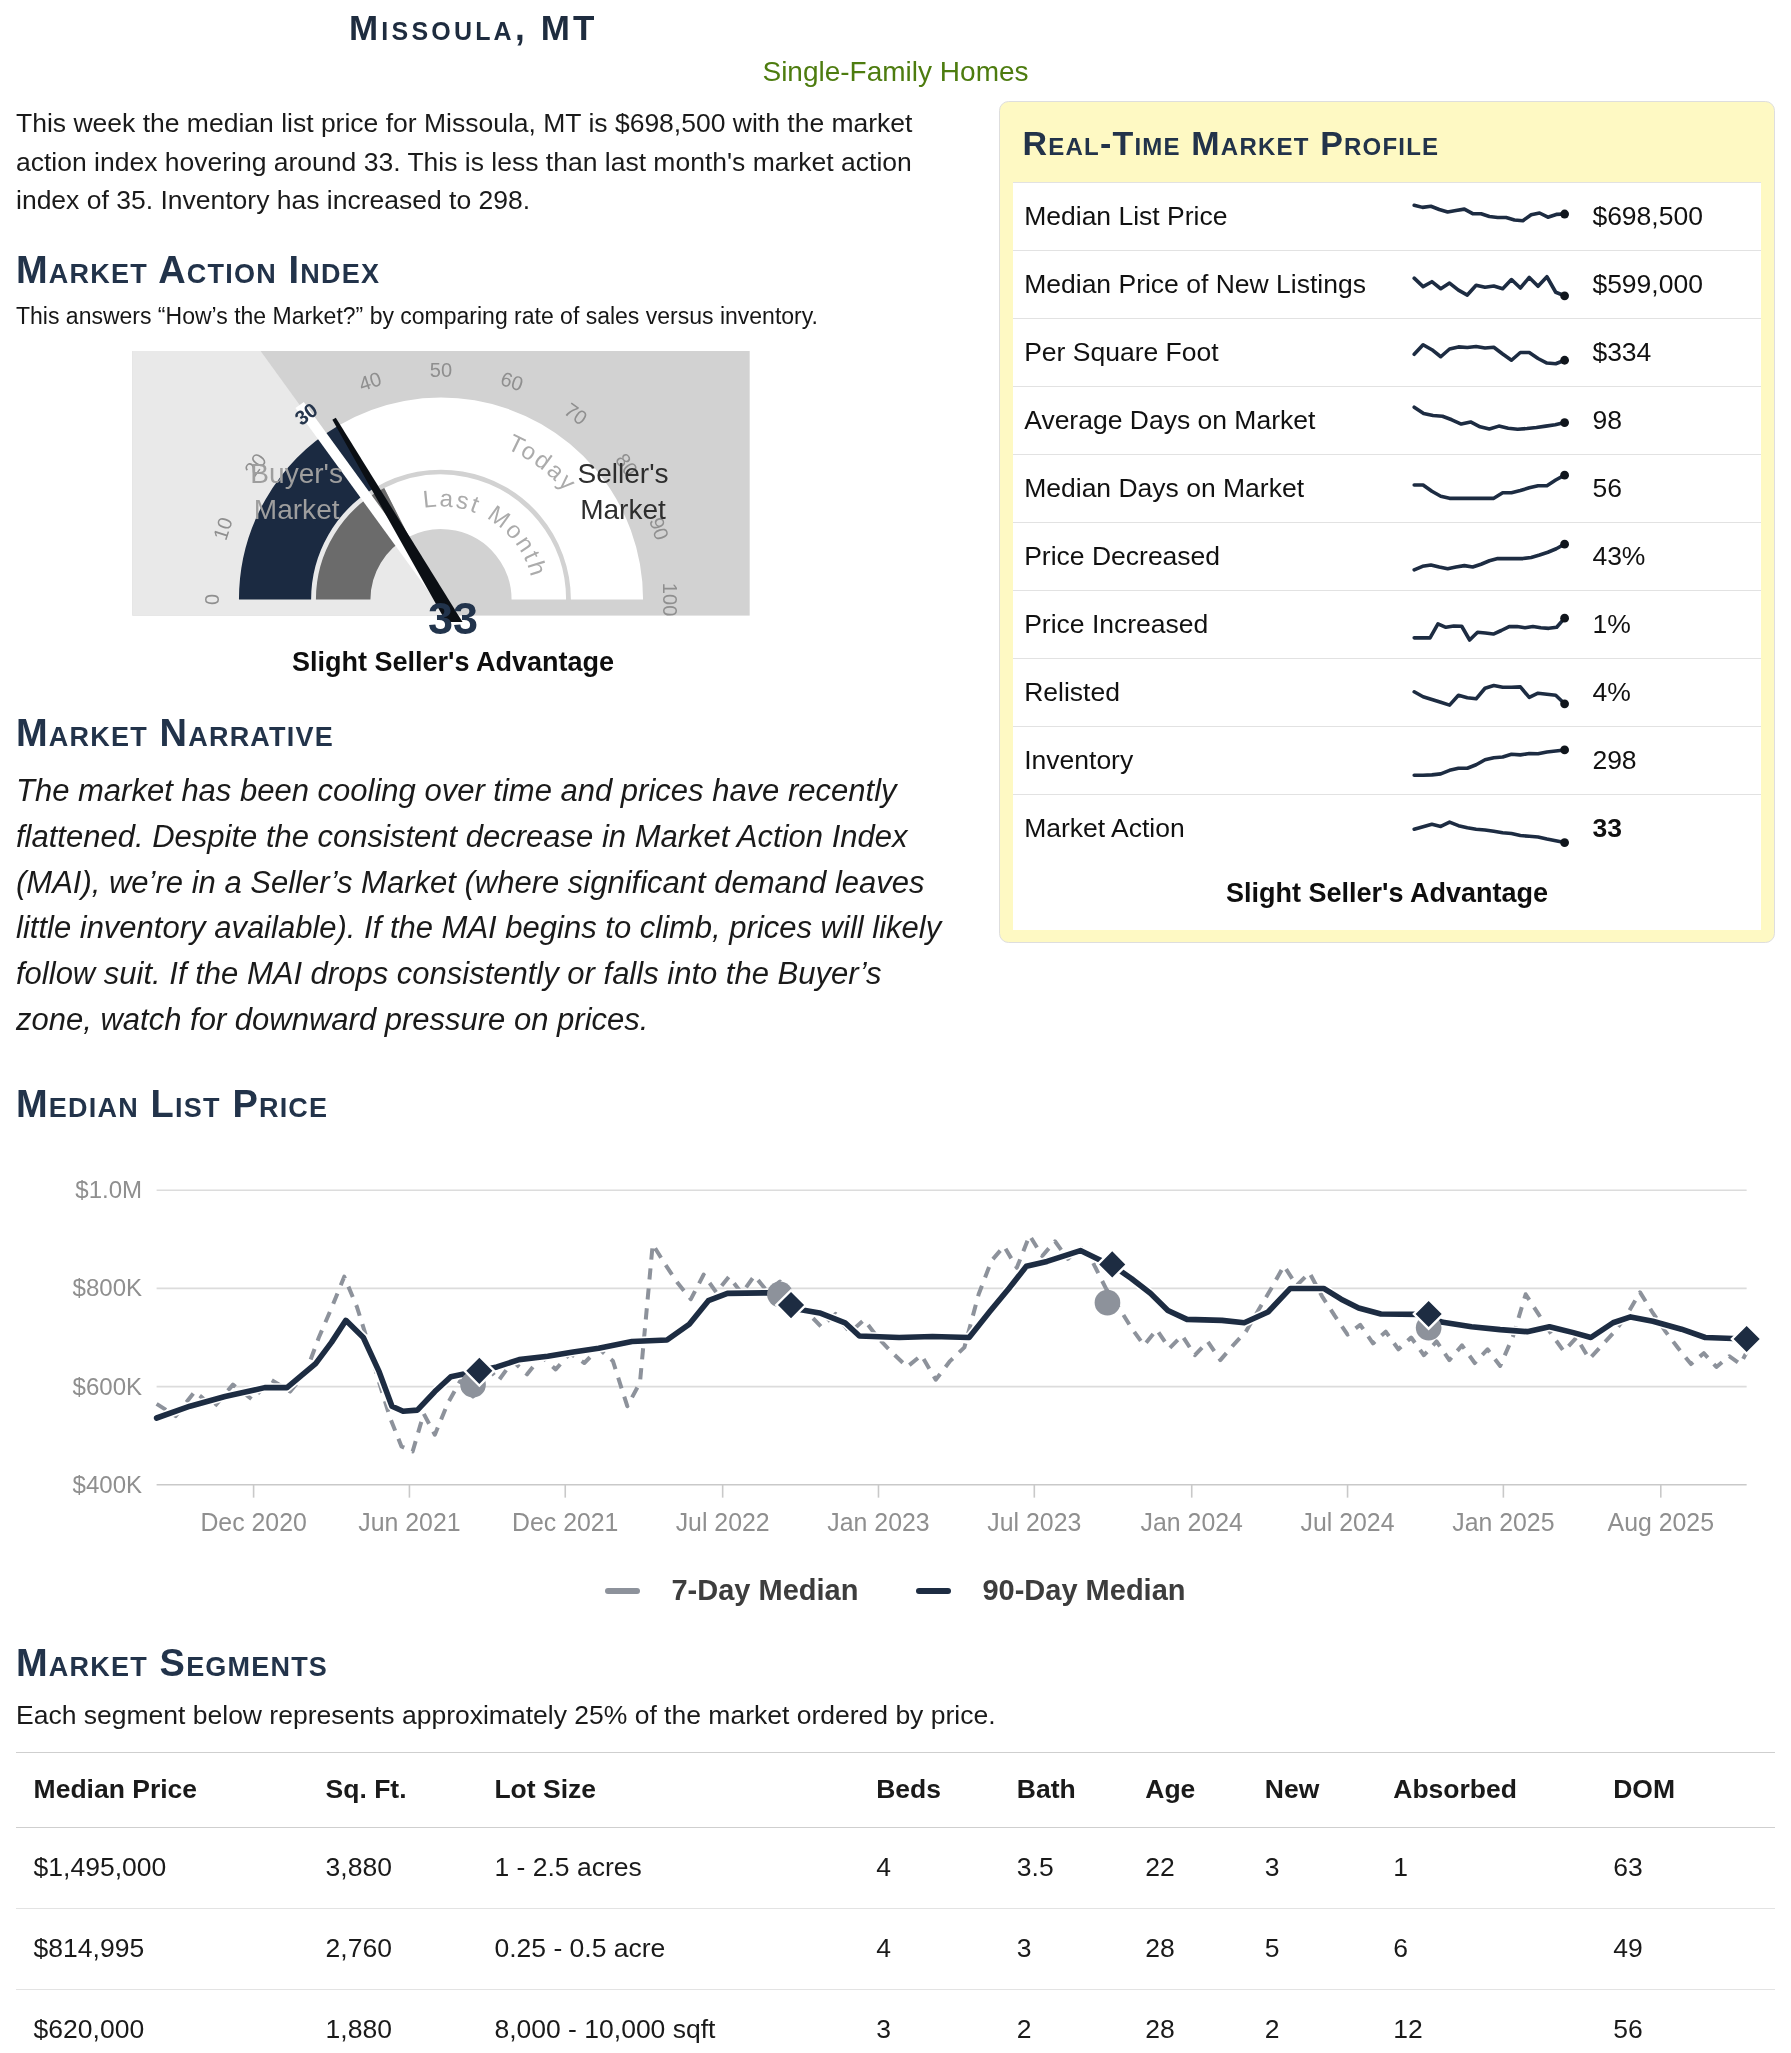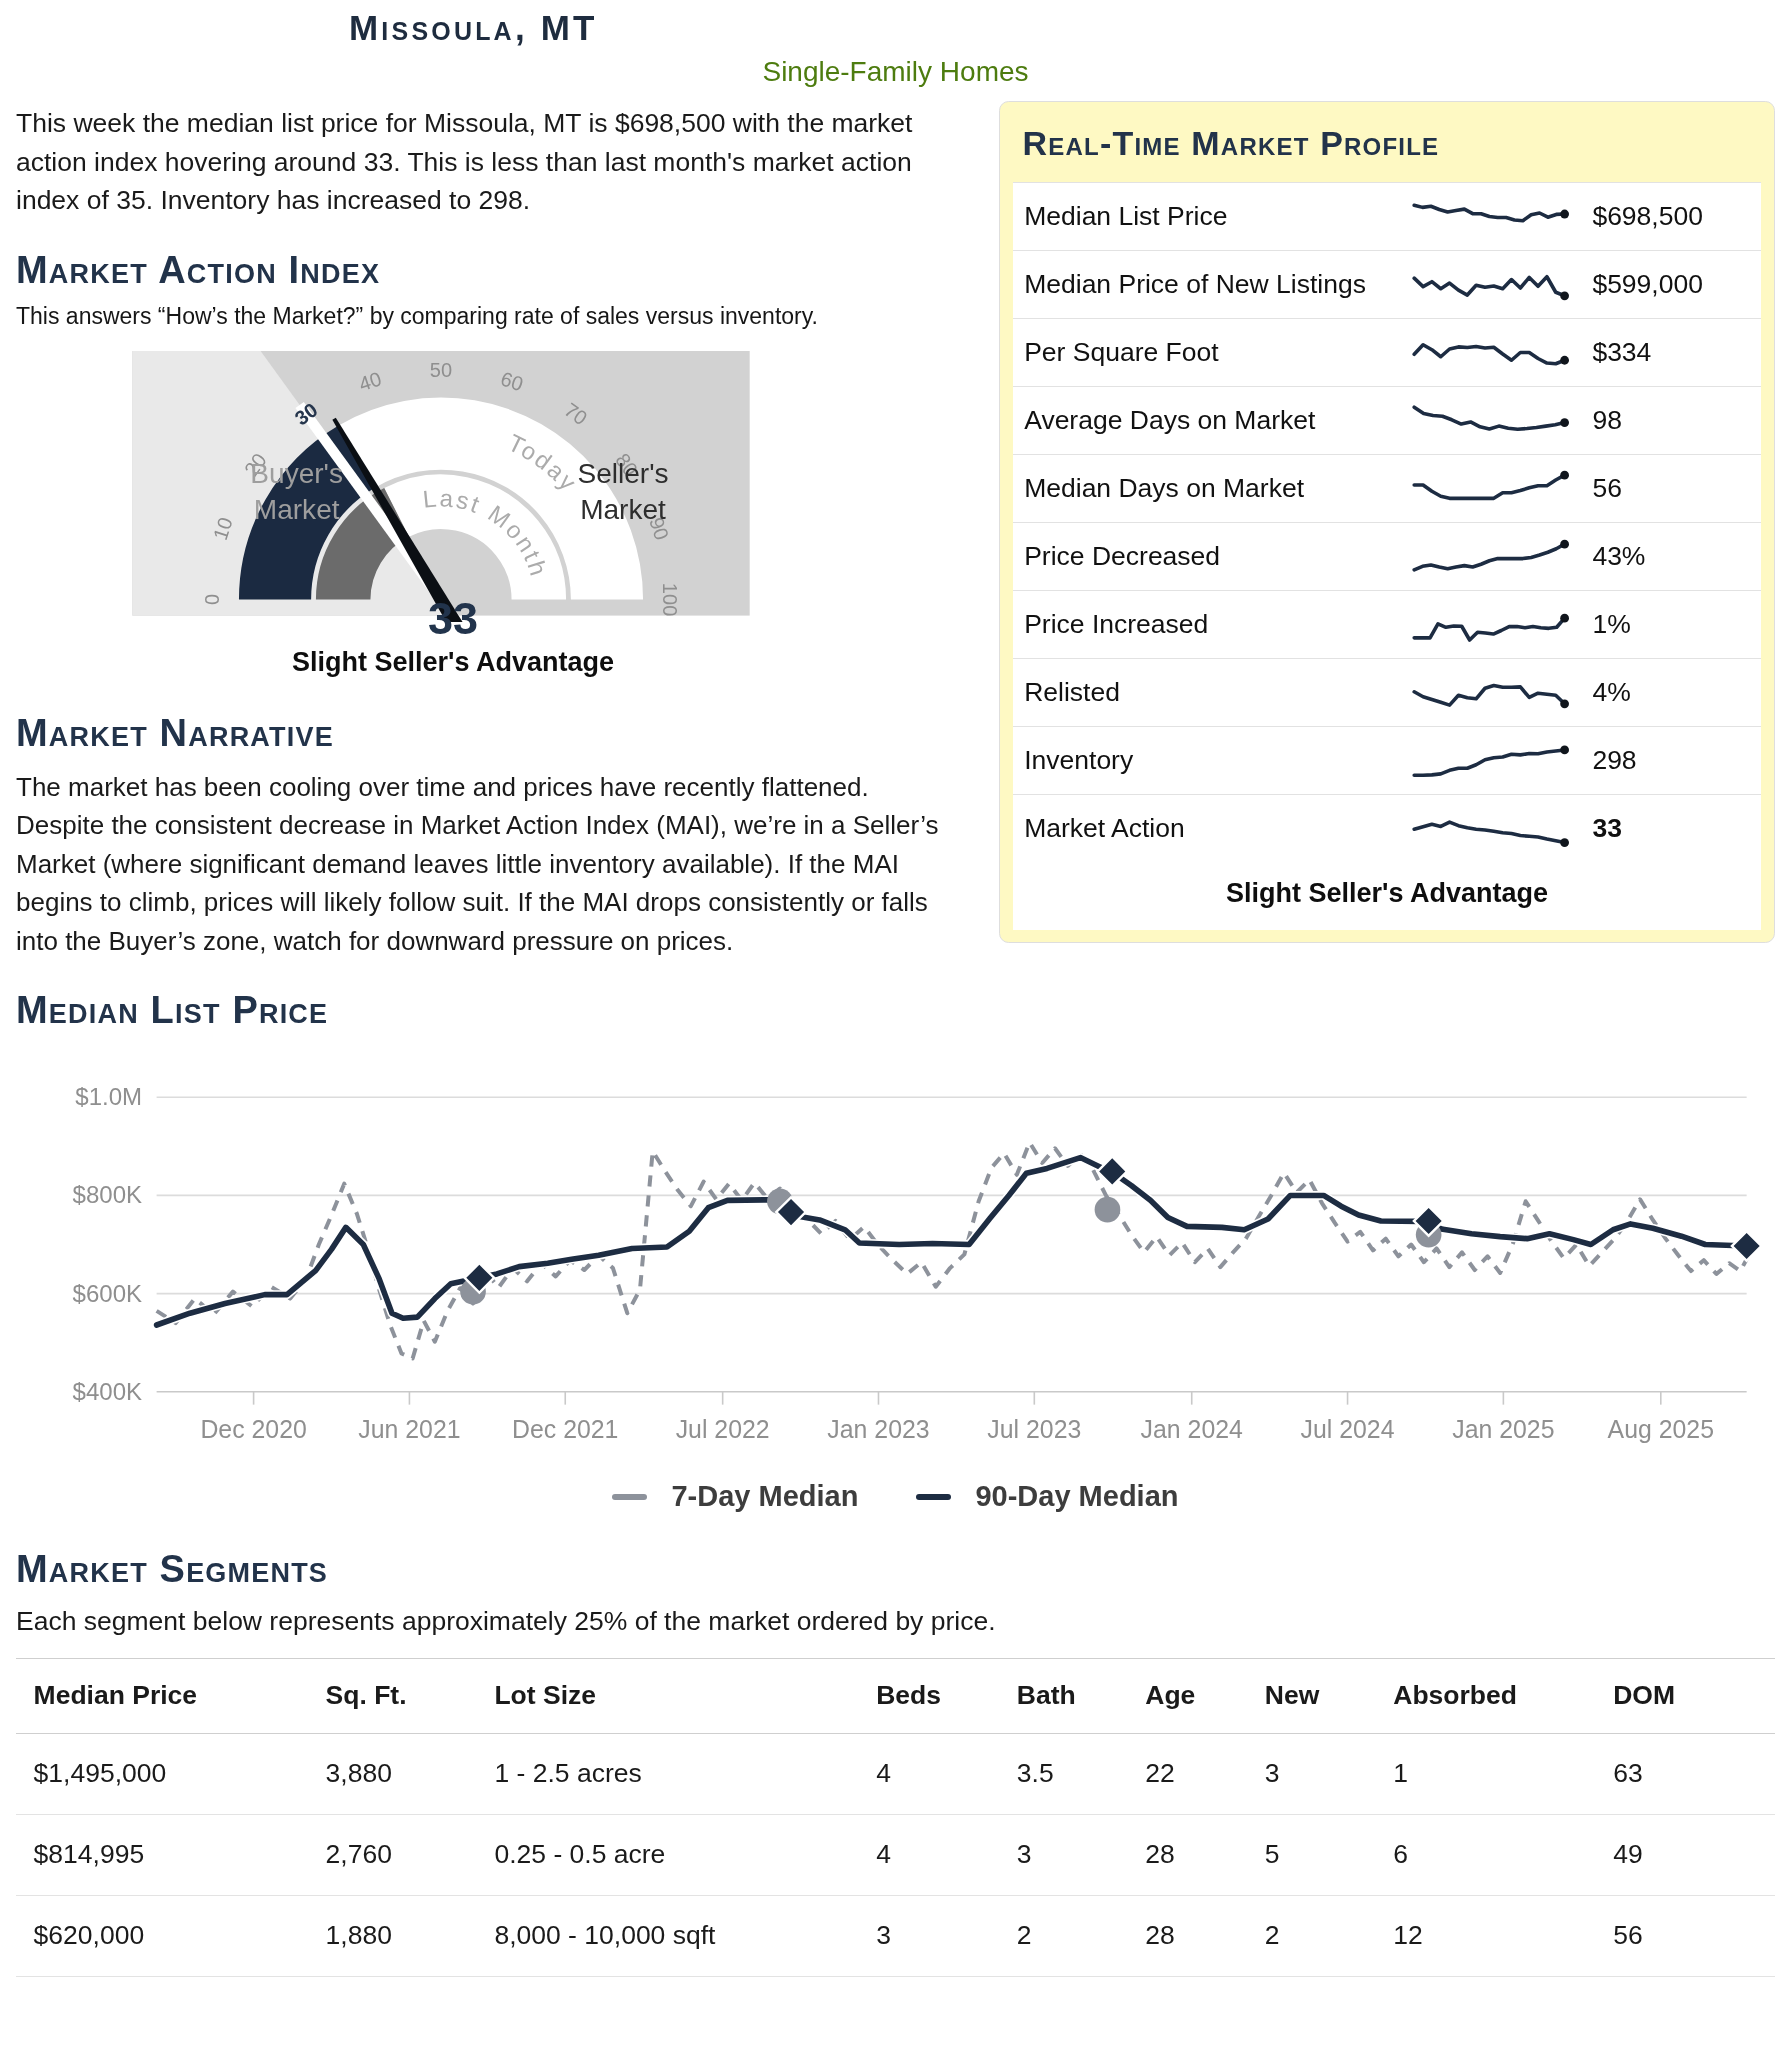--- a/index.html
+++ b/index.html
@@ -26,21 +26,21 @@
   .mai-caption{font-size:23px;color:#161616;margin:11.2px 0 21px 0;}
   .gauge-wrap{margin-left:116px;width:618px;}
   .gauge-num{
     text-align:center;padding-left:24px;margin-top:-29px;
     font-size:45px;font-weight:bold;color:#22344c;position:relative;z-index:3;
   }
   .gauge-status{
     text-align:center;padding-left:24px;margin-top:1.6px;
     font-size:27px;font-weight:bold;color:#0e0e0e;
   }
-  .narrative{font-size:26px;line-height:1.48;margin:13px 0 0 0;max-width:934px;}
+  .narrative{font-size:31px;line-height:1.48;margin:13px 0 11px 0;max-width:934px;font-style:italic;}
 
   
   .panel{
     width:776px;flex:0 0 776px;background:#fef9c3;
     border:1.6px solid #dedede;border-radius:9.6px;
     padding:13px 13px 11.2px 13px;box-sizing:border-box;margin-top:1.6px;
   }
   .panel h2{
     font-variant-caps:small-caps;font-weight:bold;color:#22334a;
     font-size:34px;letter-spacing:1.2px;margin:9.6px 8px 19px 9.6px;
@@ -55,21 +55,21 @@
   .prow .pvalue{font-size:26.5px;color:#111;padding-left:11.2px;}
   .prow .pvalue.bold{font-weight:bold;}
   .panel-footer{
     text-align:center;font-size:27px;font-weight:bold;color:#0e0e0e;
     padding:16px 0 21px 0;background:#fff;
   }
 
   
   .chart-section{margin-top:24px;}
   .legend{display:flex;justify-content:center;gap:58px;margin-top:4.8px;}
-  .legend-item{display:flex;align-items:center;gap:24px;}
+  .legend-item{display:flex;align-items:center;gap:31px;}
   .legend-swatch{width:35px;height:6.4px;border-radius:3.2px;}
   .legend-label{font-size:29px;font-weight:bold;color:#3d3d3d;}
 
   
   .seg-caption{font-size:26.5px;margin:14.4px 0 21px 0;}
   .seg-table{width:100%;}
   .seg-header,.seg-row{
     display:grid;
     grid-template-columns:16.6% 9.6% 21.7% 8% 7.3% 6.8% 7.3% 12.5% 1fr;
     align-items:center;

